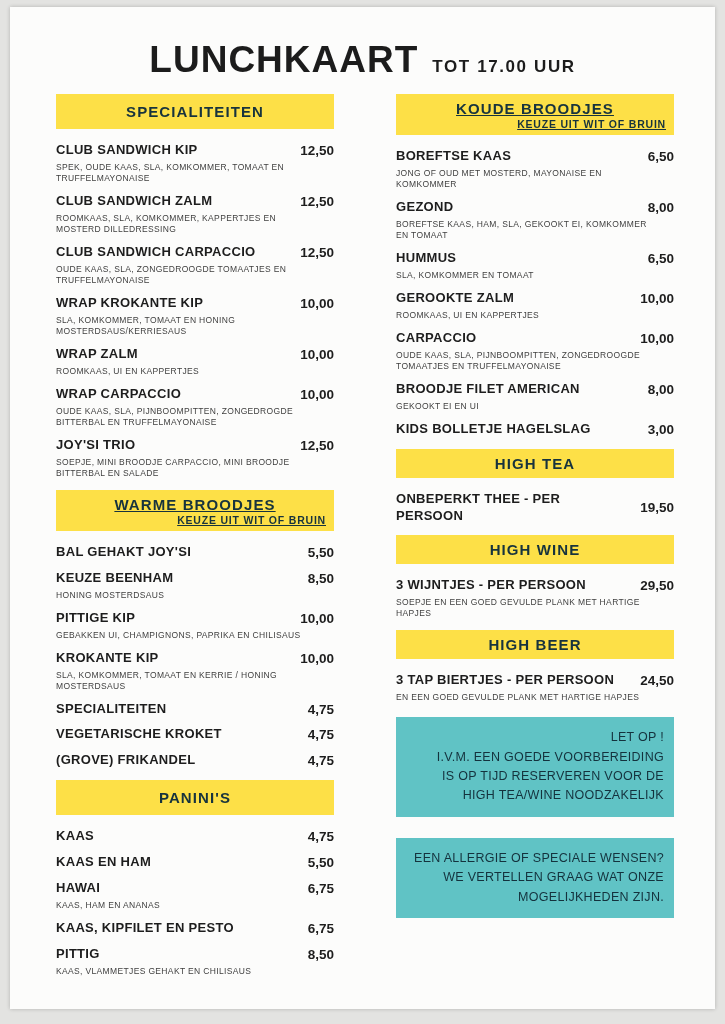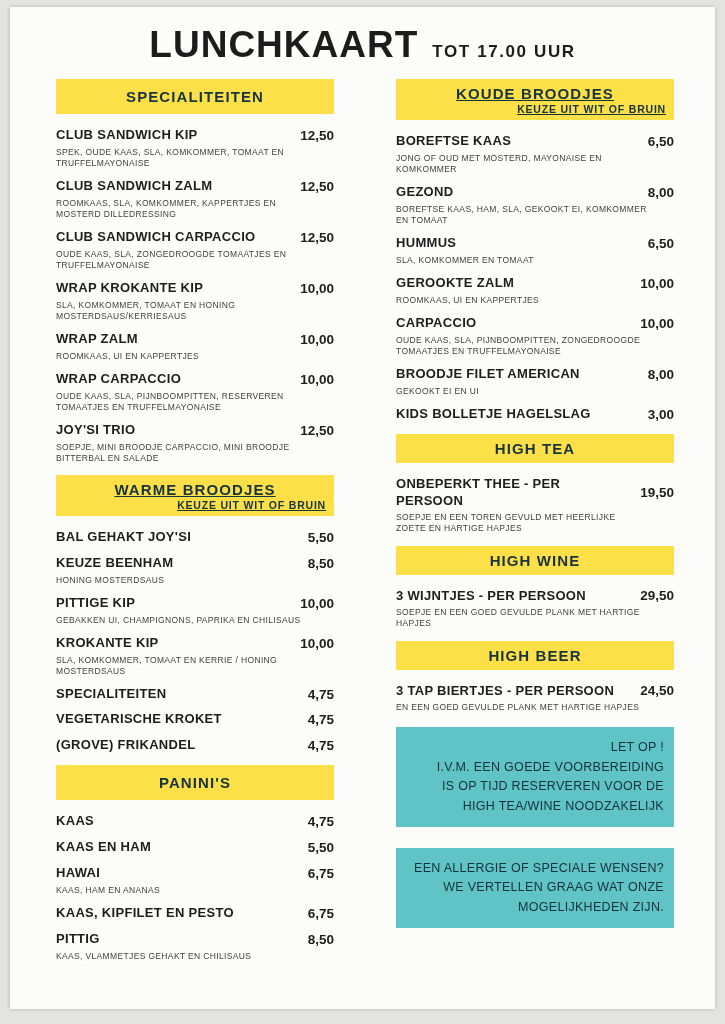--- a/index.html
+++ b/index.html
@@ -10,21 +10,21 @@
     overflow:hidden;
   }
   .page{
     position:absolute;left:10px;top:7px;right:10px;bottom:15px;
     background:#fcfcfb;
     box-shadow:0 0 4px rgba(0,0,0,.22);
     overflow:hidden;
   }
   .title-row{
     display:flex;justify-content:center;align-items:baseline;gap:14px;
-    margin-top:17px;
+    margin-top:32px;
     text-align:right;
   }
   .title-row h1{
     margin:0;font-size:37px;font-weight:bold;letter-spacing:1px;color:#1c1c1c;
   }
   .title-suffix{
     font-size:17px;font-weight:bold;letter-spacing:1.6px;color:#1c1c1c;
   }
   .columns{
     display:flex;gap:62px;padding:13px 44px 0 46px;
@@ -110,21 +110,21 @@
               <span class="item-name">WRAP ZALM</span>
               <span class="item-price">10,00</span>
             </div>
             <div class="item-desc">ROOMKAAS, UI EN KAPPERTJES</div>
           </div>
           <div class="item">
             <div class="item-row">
               <span class="item-name">WRAP CARPACCIO</span>
               <span class="item-price">10,00</span>
             </div>
-            <div class="item-desc">OUDE KAAS, SLA, PIJNBOOMPITTEN, RESERVEREN TOMAATJES EN TRUFFELMAYONAISE</div>
+            <div class="item-desc">OUDE KAAS, SLA, PIJNBOOMPITTEN, ZONGEDROGDE BITTERBAL EN TRUFFELMAYONAISE</div>
           </div>
           <div class="item">
             <div class="item-row">
               <span class="item-name">JOY'SI TRIO</span>
               <span class="item-price">12,50</span>
             </div>
             <div class="item-desc">SOEPJE, MINI BROODJE CARPACCIO, MINI BROODJE BITTERBAL EN SALADE</div>
           </div>
         </section>
         <section class="section">
@@ -273,21 +273,20 @@
         </section>
         <section class="section">
           <div class="bar tall">
             <div class="bar-title">HIGH TEA</div>
           </div>
           <div class="item">
             <div class="item-row">
               <span class="item-name">ONBEPERKT THEE - PER PERSOON</span>
               <span class="item-price">19,50</span>
             </div>
-            <div class="item-desc">SOEPJE EN EEN TOREN GEVULD MET HEERLIJKE ZOETE EN HARTIGE HAPJES</div>
           </div>
         </section>
         <section class="section">
           <div class="bar tall">
             <div class="bar-title">HIGH WINE</div>
           </div>
           <div class="item">
             <div class="item-row">
               <span class="item-name">3 WIJNTJES - PER PERSOON</span>
               <span class="item-price">29,50</span>

